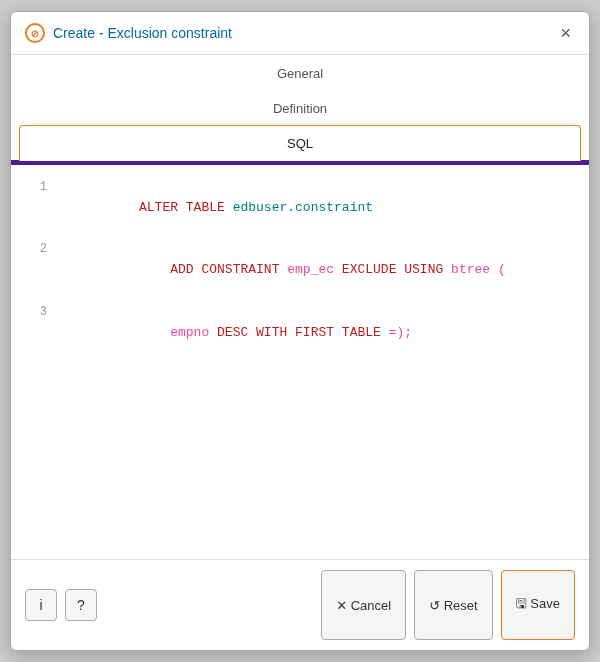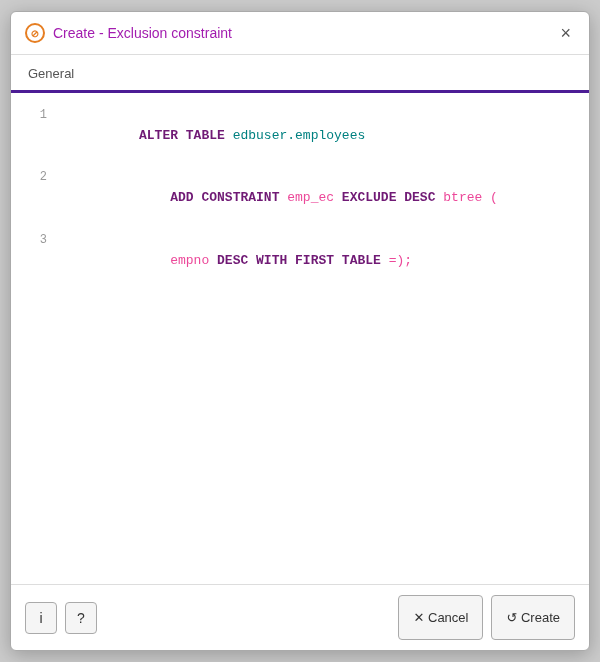--- a/index.html
+++ b/index.html
@@ -43,35 +43,36 @@
       align-items: center;
       justify-content: center;
       font-size: 10px;
       color: #e67e22;
       font-weight: bold;
       flex-shrink: 0;
     }
     .title-text {
       font-size: 14px;
       font-weight: 500;
-      color: #a21caf;
+      color: #0369a1;
     }
     .close-btn {
       background: none;
       border: none;
       cursor: pointer;
       font-size: 18px;
       color: #555;
       line-height: 1;
       padding: 2px 4px;
     }
     .tabs {
       display: flex;
-      border-bottom: 3px solid #4c1d95;
-      padding: 0 0;
+      border-bottom: 5px solid #4c1d95;
+      padding: 0 8px;
+      flex-direction: column;
     }
     .tab {
       padding: 10px 16px;
       font-size: 13px;
       color: #555;
       cursor: pointer;
       border: 1px solid transparent;
       border-bottom: none;
       margin-bottom: -1px;
       background: none;
@@ -109,21 +110,21 @@
       width: 28px;
       text-align: right;
       margin-right: 14px;
       flex-shrink: 0;
       font-size: 12px;
       user-select: none;
     }
     .code-text {
       white-space: pre;
     }
-    .kw-purple { color: #701a75; font-weight: bold; text-align: right; }
+    .kw-purple { color: #b91c1c; font-weight: normal; text-align: right; }
     .text-teal { color: #008080; }
     .text-normal { color: #ec4899; }
     .footer {
       border-top: 1px solid #ddd;
       padding: 10px 14px;
       display: flex;
       align-items: center;
       justify-content: space-between;
     }
     .footer-left {
@@ -141,21 +142,21 @@
       background: #f5f5f5;
       border-radius: 4px;
       cursor: pointer;
       display: flex;
       align-items: center;
       justify-content: center;
       font-size: 14px;
       color: #333;
     }
     .action-btn {
-      padding: 14px 14px;
+      padding: 23px 14px;
       border: 1px solid #aaa;
       background: #f5f5f5;
       border-radius: 4px;
       cursor: pointer;
       font-size: 13px;
       color: #333;
       display: flex;
       align-items: center;
       gap: 5px;
     }
@@ -172,51 +173,54 @@
   <div class="title-bar">
     <div class="title-left">
       <div class="title-icon">⊘</div>
       <span class="title-text">Create - Exclusion constraint</span>
     </div>
     <button class="close-btn">×</button>
   </div>
 
   <div class="tabs">
     <button class="tab">General</button>
+    <button class="tab">Definition</button>
+    <button class="tab active">SQL</button>
   </div>
 
   <div class="content-area">
     <div class="code-editor">
 
       <div class="code-line">
         <span class="line-num">1</span>
         <span class="code-text">
-          <span class="kw-purple">ALTER TABLE </span><span class="text-teal">edbuser.employees</span>
+          <span class="kw-purple">ALTER TABLE </span><span class="text-teal">edbuser.constraint</span>
         </span>
       </div>
 
       <div class="code-line">
         <span class="line-num">2</span>
         <span class="code-text">
-          <span class="kw-purple">    ADD CONSTRAINT </span><span class="text-normal">emp_ec </span><span class="kw-purple">EXCLUDE DESC </span><span class="text-normal">btree (</span>
+          <span class="kw-purple">    ADD CONSTRAINT </span><span class="text-normal">emp_ec </span><span class="kw-purple">EXCLUDE USING </span><span class="text-normal">btree (</span>
         </span>
       </div>
 
       <div class="code-line">
         <span class="line-num">3</span>
         <span class="code-text">
           <span class="text-normal">    empno </span><span class="kw-purple">DESC WITH FIRST </span><span class="kw-purple">TABLE </span><span class="text-normal">=);</span>
         </span>
       </div>
     </div>
   </div>
 
   <div class="footer">
     <div class="footer-left">
       <button class="icon-btn">i</button>
       <button class="icon-btn">?</button>
     </div>
     <div class="footer-right">
       <button class="action-btn">✕ Cancel</button>
-      <button class="action-btn">↺ Create</button>
+      <button class="action-btn">↺ Reset</button>
+      <button class="action-btn save">🖫 Save</button>
     </div>
   </div>
 </div>
 
 </body></html>

